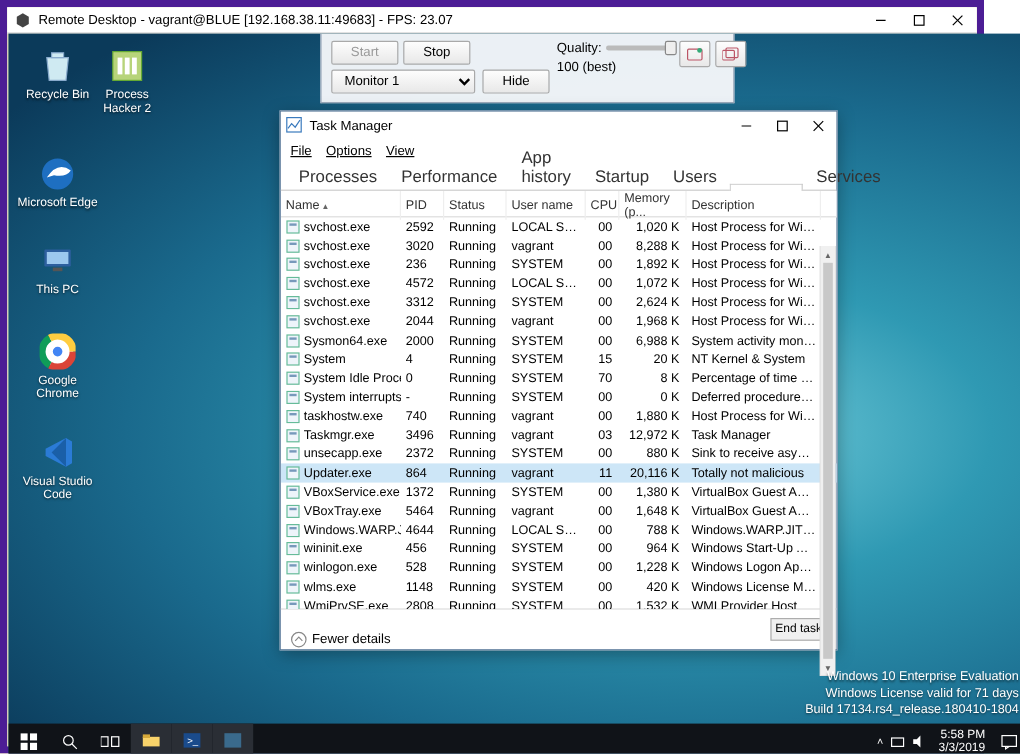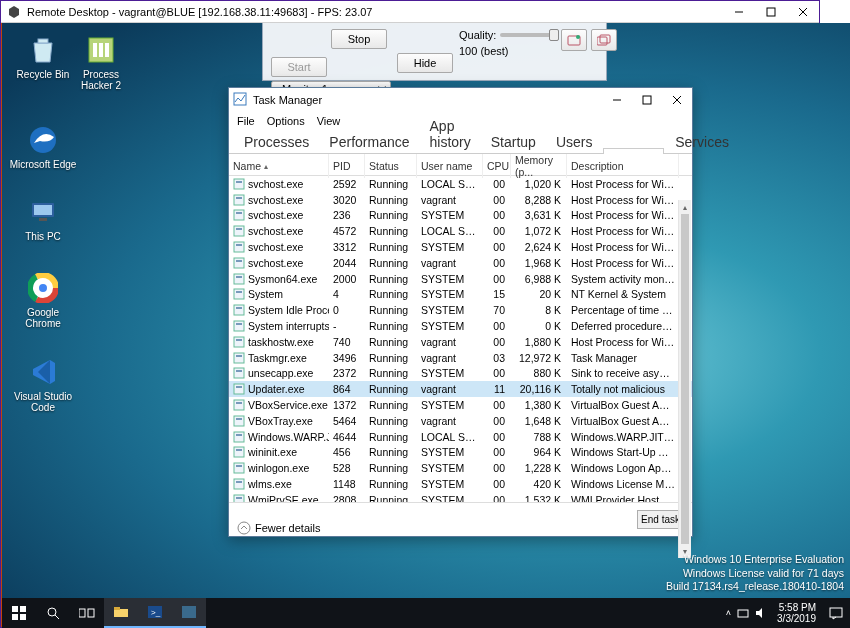--- a/index.html
+++ b/index.html
@@ -1,40 +1,40 @@
 <!DOCTYPE html>
 <html><head>
 <meta charset="utf-8">
 <style>
   * { box-sizing: border-box; margin: 0; padding: 0; font-family: "Segoe UI", Arial, sans-serif; }
   html, body { width: 850px; height: 628px; overflow: hidden; }
   body { position: relative; }
 
   
-  .rd-window { position: absolute; left: 0; top: 0; width: 820px; height: 628px; background: #c2410c; border: 1px solid #4c1d95; }
+  .rd-window { position: absolute; left: 0; top: 0; width: 820px; height: 628px; background: #fef9c3; border: 6px solid #4c1d95; }
   .rd-titlebar { height: 22px; background: #fff; display: flex; align-items: center; font-size: 11px; border-bottom: 1px solid #d0d0d0; }
   .rd-titlebar .rd-icon { width: 18px; height: 18px; margin: 0 4px; display: flex; align-items: center; justify-content: center; }
   .rd-titlebar .rd-title { flex: 1; }
   .rd-ctrl { width: 32px; height: 22px; display: flex; align-items: center; justify-content: center; cursor: default; }
 
   
   .desktop { position: absolute; left: 1px; top: 22px; width: 848px; height: 605px;
       background: radial-gradient(ellipse 900px 500px at 70% 55%, #6fcad9 0%, #2f99b3 25%, #1a6a8d 55%, #0b3a5a 85%);
       overflow: hidden; }
 
   
   .ctrlbar { position: absolute; left: 260px; top: 0; width: 345px; height: 58px;
       background: rgba(245,247,250,0.96); border: 1px solid #9aa9bb; border-top: none;
       display: flex; padding: 6px 8px; gap: 6px; font-size: 11px; }
   .ctrlbar .col { display: flex; flex-direction: column; gap: 4px; }
   .ctrlbar button, .ctrlbar select {
       font-size: 11px; height: 20px; background: linear-gradient(#fdfdfd,#e8e8e8);
       border: 1px solid #a9a9a9; border-radius: 2px; padding: 0 6px; }
   .ctrlbar button { min-width: 56px; }
-  .ctrlbar button.disabled { color: #999; margin-top: 28px; }
+  .ctrlbar button.disabled { color: #999; }
   .ctrlbar select { width: 120px; }
   .ctrlbar .quality-row { display: flex; align-items: center; gap: 4px; }
   .ctrlbar .slider { width: 55px; height: 4px; background: #bbb; position: relative; border-radius: 2px; }
   .ctrlbar .slider .thumb { position: absolute; right: -4px; top: -4px; width: 10px; height: 12px;
       background: #eee; border: 1px solid #888; border-radius: 2px; }
   .ctrlbar .iconbtn { width: 26px; height: 22px; display: inline-flex; align-items: center; justify-content: center;
       background: linear-gradient(#fdfdfd,#e8e8e8); border: 1px solid #a9a9a9; border-radius: 2px; }
 
   
   .dicon { position: absolute; width: 70px; display: flex; flex-direction: column; align-items: center;
@@ -42,21 +42,21 @@
   .dicon .glyph { width: 34px; height: 34px; margin-bottom: 2px; display: flex; align-items: center; justify-content: center; }
   .dicon .label { line-height: 1.1; }
 
   
   .tm { position: absolute; left: 226px; top: 64px; width: 465px; height: 450px; background: #fff;
       border: 1px solid #5a7a9a; box-shadow: 0 4px 14px rgba(0,0,0,.35); display: flex; flex-direction: column; justify-content: flex-end; }
   .tm-titlebar { height: 24px; display: flex; align-items: center; font-size: 11px; padding-left: 4px; }
   .tm-titlebar .tm-icon { width: 16px; height: 16px; margin-right: 4px; display: inline-flex; }
   .tm-titlebar .spacer { flex: 1; }
   .tm-ctrl { width: 30px; height: 24px; display: flex; align-items: center; justify-content: center; cursor: default; }
-  .tm-menu { height: 18px; display: flex; gap: 12px; padding: 0 8px; font-size: 11px; align-items: center; }
+  .tm-menu { height: 18px; display: flex; gap: 12px; padding: 0 8px; font-size: 11px; align-items: center; text-decoration: underline; }
   .tm-tabs { height: 24px; display: flex; gap: 2px; padding: 0 6px; font-size: 14px; align-items: flex-end; border-bottom: 1px solid #ccc; }
   .tm-tab { padding: 3px 8px; color: #333; cursor: default; border: 1px solid transparent; border-bottom: none; }
   .tm-tab.active { border-color: #ccc; background: #fff; position: relative; top: 18px; }
 
   .tm-body { flex: 1; overflow: hidden; display: flex; flex-direction: column; }
   .tm-grid { flex: 1; overflow-y: auto; overflow-x: hidden; }
   .tm-head, .tm-row { display: grid;
       grid-template-columns: 100px 36px 52px 66px 28px 56px 112px;
       font-size: 10.5px; align-items: center; }
   .tm-head { height: 22px; border-bottom: 1px solid #ddd; background: #fff; position: sticky; top: 0; }
@@ -320,21 +320,21 @@
                   <svg class="pico" width="12" height="12">
                     <rect x="1" y="1" width="10" height="10" fill="#eef4fa" stroke="#6b9"></rect>
                     <rect x="3" y="3" width="6" height="2" fill="#79b"></rect>
                   </svg>
                   <span>svchost.exe</span>
                 </div>
                 <div class="cell">236</div>
                 <div class="cell">Running</div>
                 <div class="cell">SYSTEM</div>
                 <div class="cell num">00</div>
-                <div class="cell num">3,631 K</div>
+                <div class="cell num">1,892 K</div>
                 <div class="cell">Host Process for Windo...</div>
               </div>
               <div class="tm-row">
                 <div class="cell name">
                   <svg class="pico" width="12" height="12">
                     <rect x="1" y="1" width="10" height="10" fill="#eef4fa" stroke="#6b9"></rect>
                     <rect x="3" y="3" width="6" height="2" fill="#79b"></rect>
                   </svg>
                   <span>svchost.exe</span>
                 </div>

